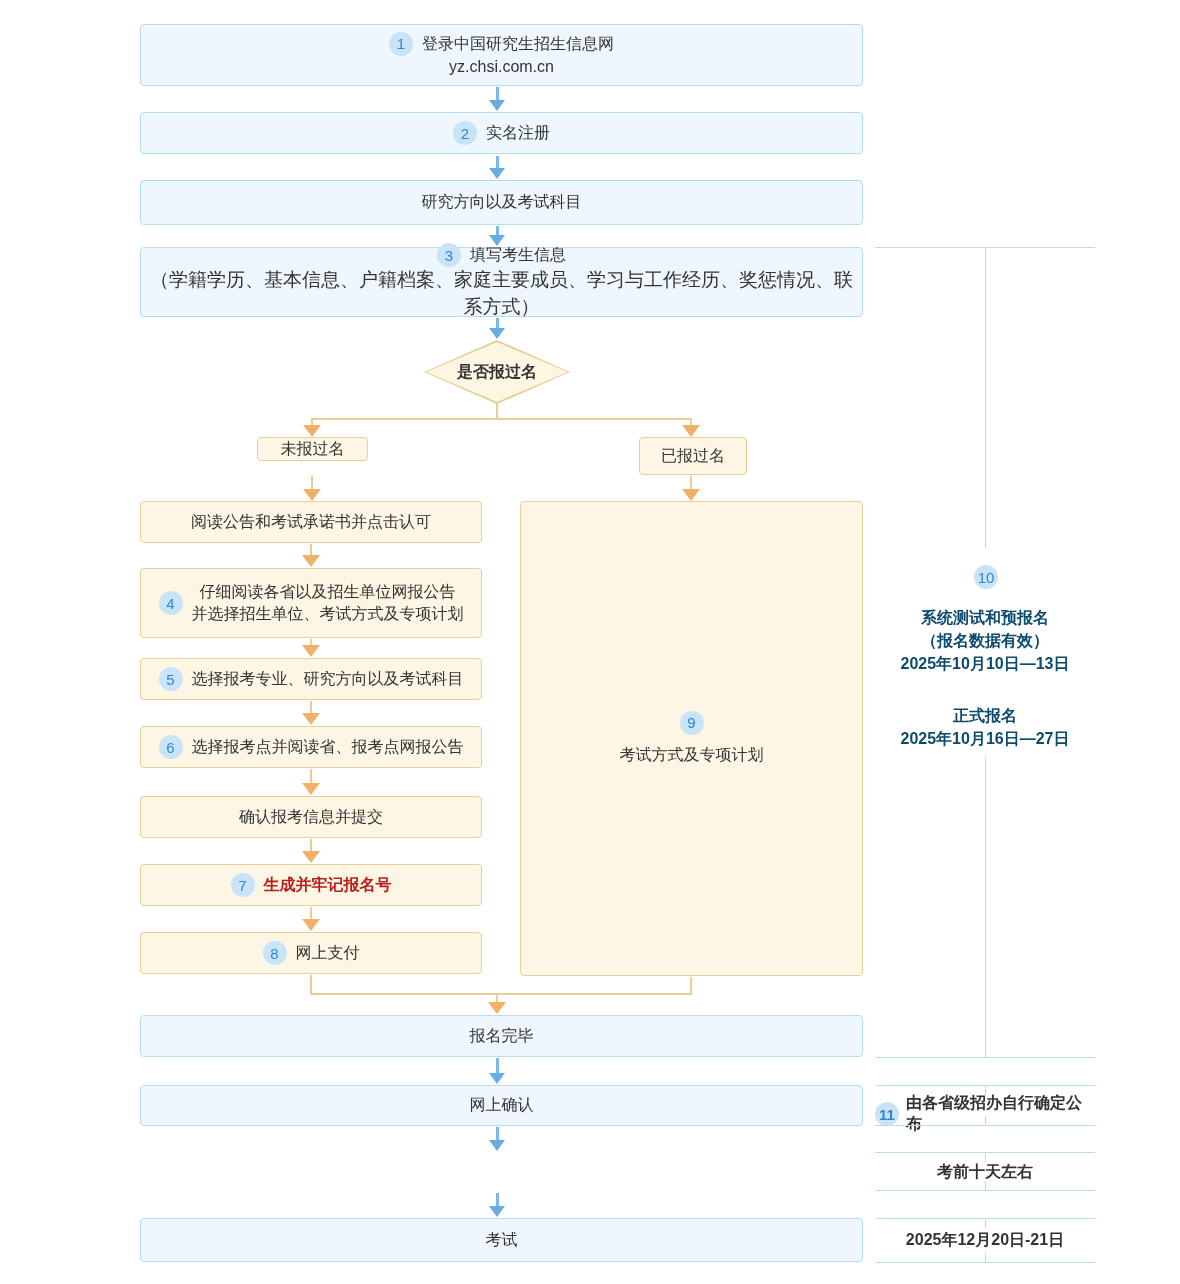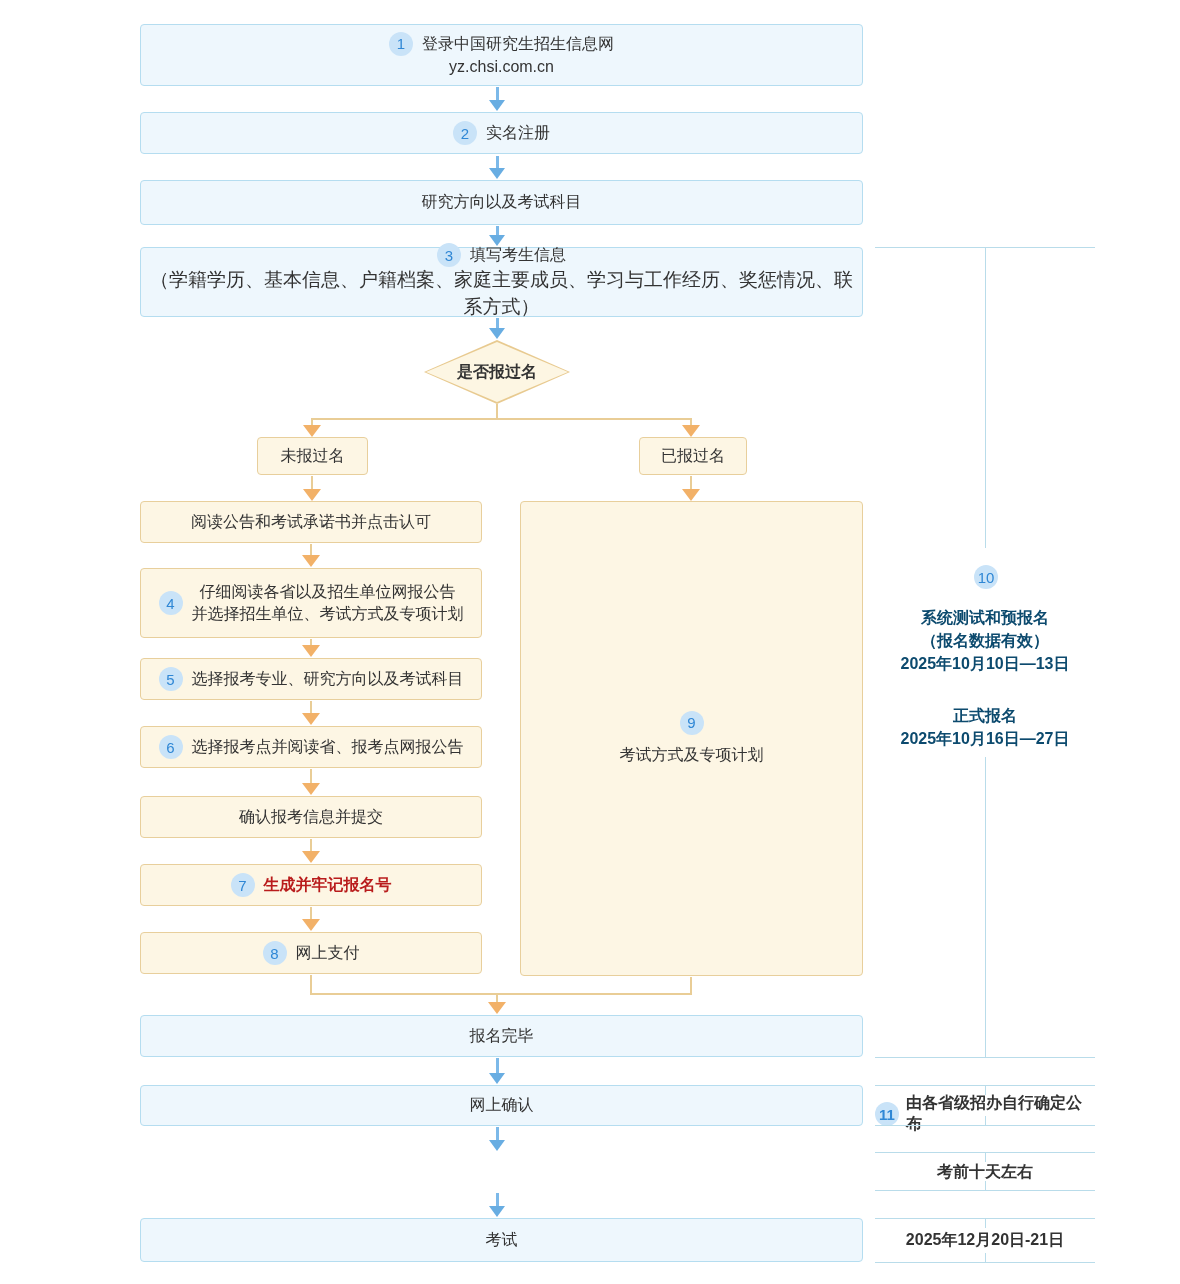--- a/index.html
+++ b/index.html
@@ -106,21 +106,21 @@
   <div class="oline" style="left:311px; top:418px; width:381px; height:2px;"></div>
   <div class="arrow arrow-orange" style="left:302px; top:419px; width:20px; height:18px;">
       <div class="stem"></div>
       <div class="head"></div>
     </div>
   <div class="arrow arrow-orange" style="left:681px; top:419px; width:20px; height:18px;">
       <div class="stem"></div>
       <div class="head"></div>
     </div>
 
-  <div class="box box-cream" style="left:257px; top:437px; width:111px; height:38px;">
+  <div class="box box-cream" style="left:257px; top:437px; width:111px; height:24px;">
     <div>未报过名</div>
   </div>
   <div class="box box-cream" style="left:639px; top:437px; width:108px; height:38px;">
     <div>已报过名</div>
   </div>
 
   <div class="arrow arrow-orange" style="left:302px; top:476px; width:20px; height:25px;">
       <div class="stem"></div>
       <div class="head"></div>
     </div>

